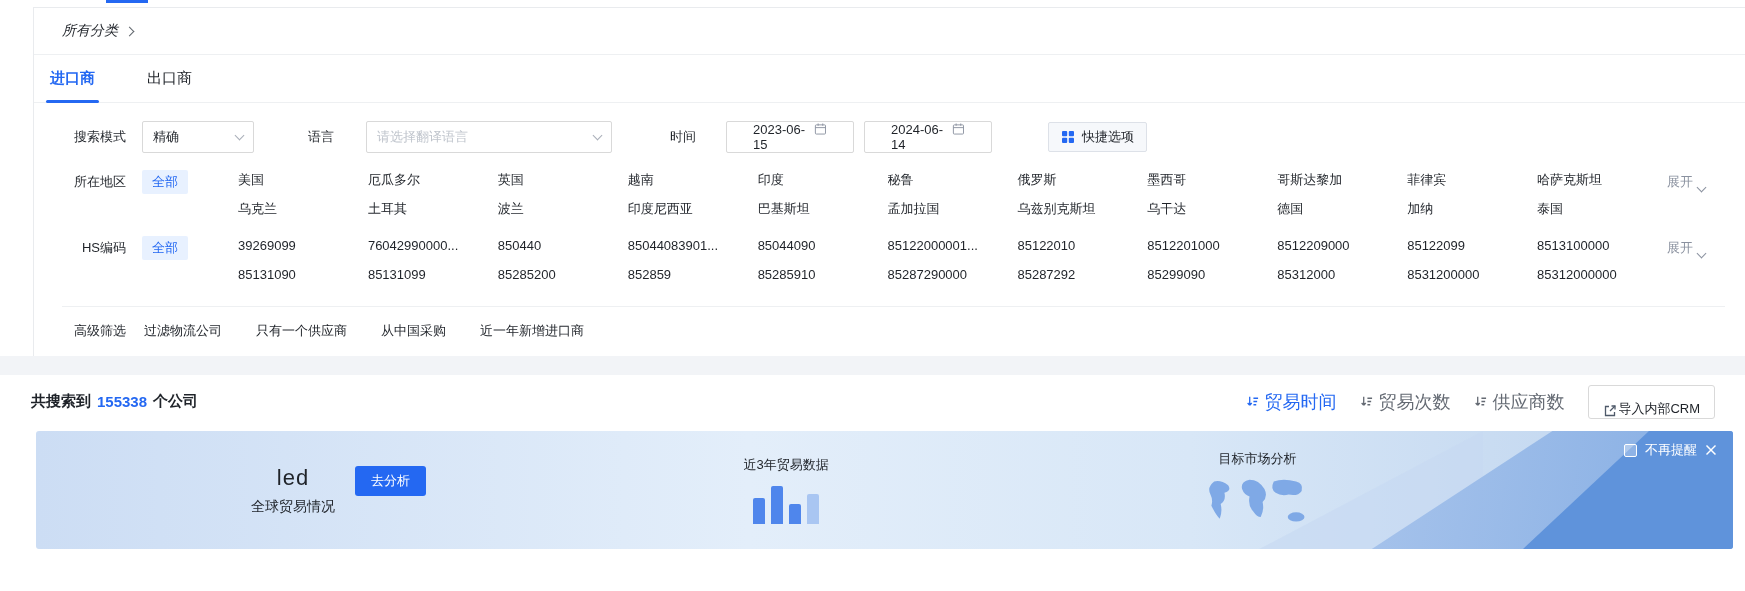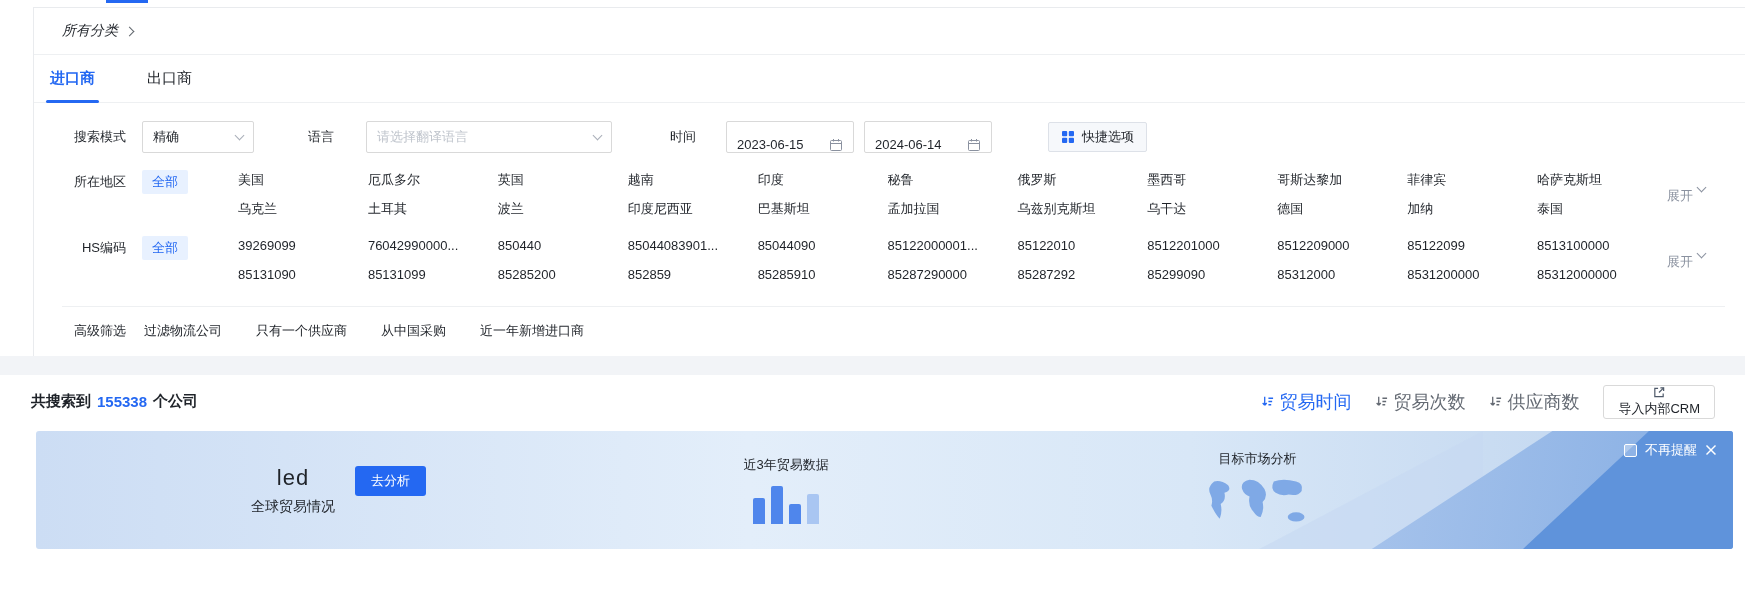--- a/index.html
+++ b/index.html
@@ -22,46 +22,46 @@
   .select { height:32px; border:1px solid #d9d9d9; border-radius:2px; background:#fff; display:flex; align-items:center; padding:0 10px; cursor:pointer; }
   .select .val { margin-right:10px; }
   .placeholder { color:#bfc4cc; }
   .chev { width:7px; height:7px; border-right:1.5px solid #a9aeb8; border-bottom:1.5px solid #a9aeb8; transform:rotate(45deg); flex-shrink:0; display:inline-block; margin-top:-3px; }
   .chev-right { transform:rotate(-45deg); margin-top:0; border-color:#61666d; }
   .select .chev { margin-left:auto; }
   .w1 { width:112px; }
   .w2 { width:246px; margin-left:16px; }
   .lgap { margin-left:54px; }
   .tgap { margin-left:58px; }
-  .dateinput { height:32px; width:128px; border:1px solid #d9d9d9; border-radius:2px; display:flex; align-items:flex-end; justify-content:space-between; padding:0 10px; margin-left:14px; cursor:pointer; background:#fff; }
+  .dateinput { height:32px; width:128px; border:1px solid #d9d9d9; border-radius:2px; display:flex; align-items:flex-start; justify-content:space-between; padding:0 26px; margin-left:14px; cursor:pointer; background:#fff; }
   .dateinput + .dateinput { margin-left:10px; }
   .quickbtn { height:30px; display:flex; align-items:center; gap:7px; padding:0 12px; background:#f6f8fb; border:1px solid #dde1e8; border-radius:2px; margin-left:56px; cursor:pointer; color:#1f2329; font-size:13px; }
 
   .grow { display:flex; align-items:flex-start; padding:17px 20px 0 28px; }
   .grow .flabel { margin-top:3px; }
   .tag { background:#e8f1ff; color:var(--primary); padding:3px 10px; border-radius:2px; margin-right:50px; flex-shrink:0; cursor:pointer; }
   .grid { flex:1; display:grid; grid-template-columns:repeat(11,1fr); row-gap:9px; }
   .grid span { cursor:pointer; line-height:20px; white-space:nowrap; overflow:hidden; color:#1f2329; }
-  .expand { width:58px; color:#8a919f; display:flex; align-items:flex-start; gap:5px; margin-top:17px; cursor:pointer; flex-shrink:0; }
+  .expand { width:58px; color:#8a919f; display:flex; align-items:flex-end; gap:5px; margin-top:3px; cursor:pointer; flex-shrink:0; }
   .expand .chev { border-color:#8a919f; }
 
   .divider { border-top:1px solid #eef0f2; margin:21px 20px 0 28px; }
   .adv-row { display:flex; align-items:center; padding:15px 20px 16px 28px; }
   .adv-opts { display:flex; gap:34px; margin-left:18px; }
   .adv-opt { cursor:pointer; color:#1f2329; }
 
   .band { height:19px; background:#f2f4f7; }
 
   .results { display:flex; align-items:center; height:53px; padding:0 30px 0 31px; }
   .summary { font-size:15px; font-weight:600; display:flex; gap:6px; align-items:center; }
   .summary .count { color:var(--primary); }
   .sorts { margin-left:auto; display:flex; align-items:center; gap:24px; color:#646a73; font-size:18px; }
   .sortitem { display:flex; align-items:center; gap:5px; cursor:pointer; }
   .sortitem.active { color:var(--primary); }
-  .crmbtn { margin-left:24px; display:flex; align-items:center; gap:1px; border:1px solid #d9d9d9; border-radius:3px; background:#fff; height:34px; padding:0 14px; font-size:13px; color:#1f2329; cursor:pointer;flex-direction:column; }
+  .crmbtn { margin-left:24px; display:flex; align-items:flex-end; gap:1px; border:1px solid #d9d9d9; border-radius:3px; background:#fff; height:34px; padding:0 14px; font-size:13px; color:#1f2329; cursor:pointer; }
 
   .banner { position:relative; margin:3px 12px 0 36px; height:118px; border-radius:3px; overflow:hidden; display:flex; align-items:center;
             background:linear-gradient(90deg,#ccddf4 0%,#e3eefa 42%,#d8e7f7 68%,#bdd3ee 100%); }
   .shape { position:absolute; top:0; bottom:0; z-index:1; }
   .shape1 { right:0; width:430px; background:linear-gradient(100deg,#a8c4ec,#7fa9e2); clip-path:polygon(58% 0,100% 0,100% 100%,16% 100%); opacity:.9; }
   .shape2 { right:0; width:300px; background:#5f93db; clip-path:polygon(72% 0,100% 0,100% 100%,30% 100%); }
   .shape3 { right:250px; width:430px; background:#c6d9f2; clip-path:polygon(48% 100%,100% 0,100% 100%); opacity:.6; }
   .kwblock { position:relative; margin-left:215px; text-align:center; z-index:2; }
   .kw { font-size:22px; letter-spacing:1px; color:#1f2329; }
   .sub { margin-top:7px; font-size:14px; color:#1f2329; }

